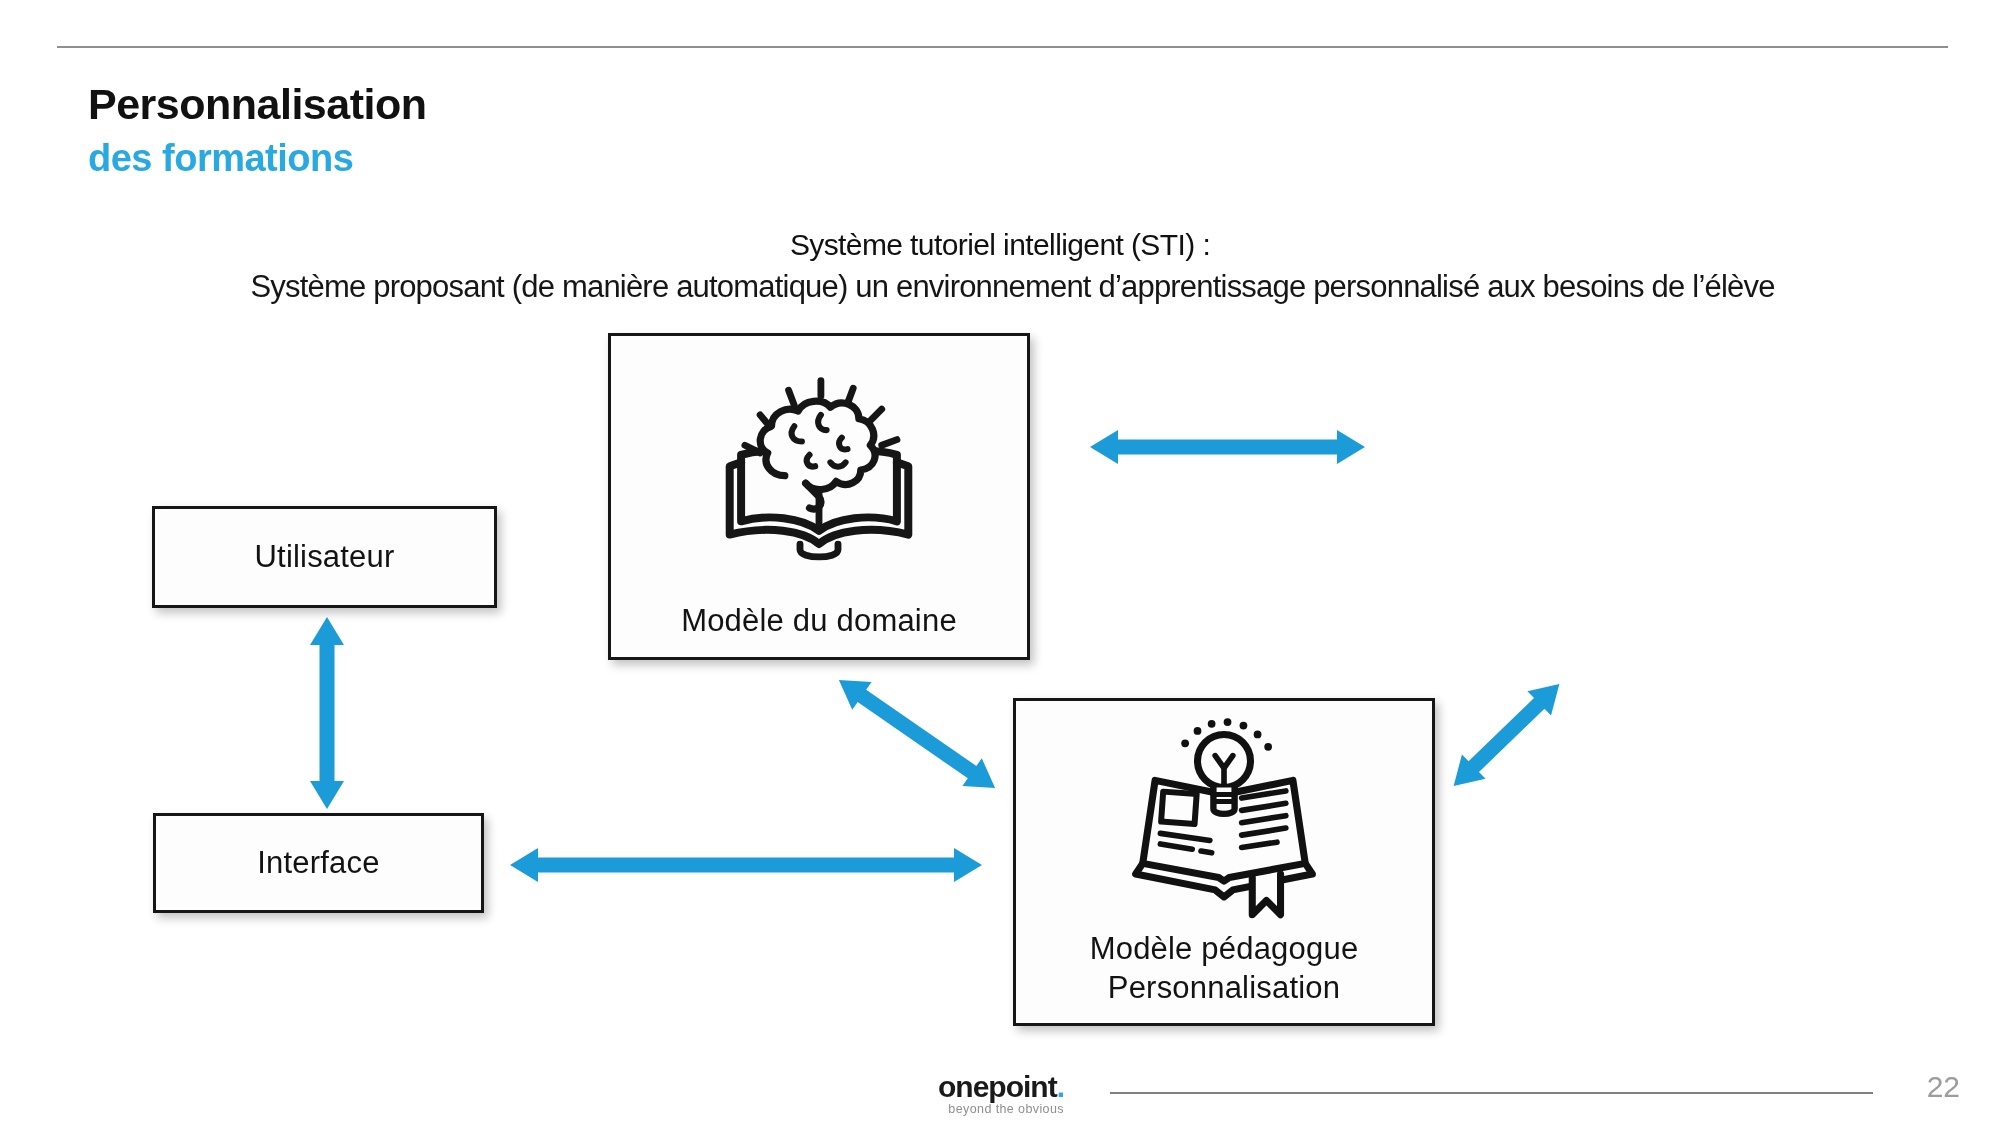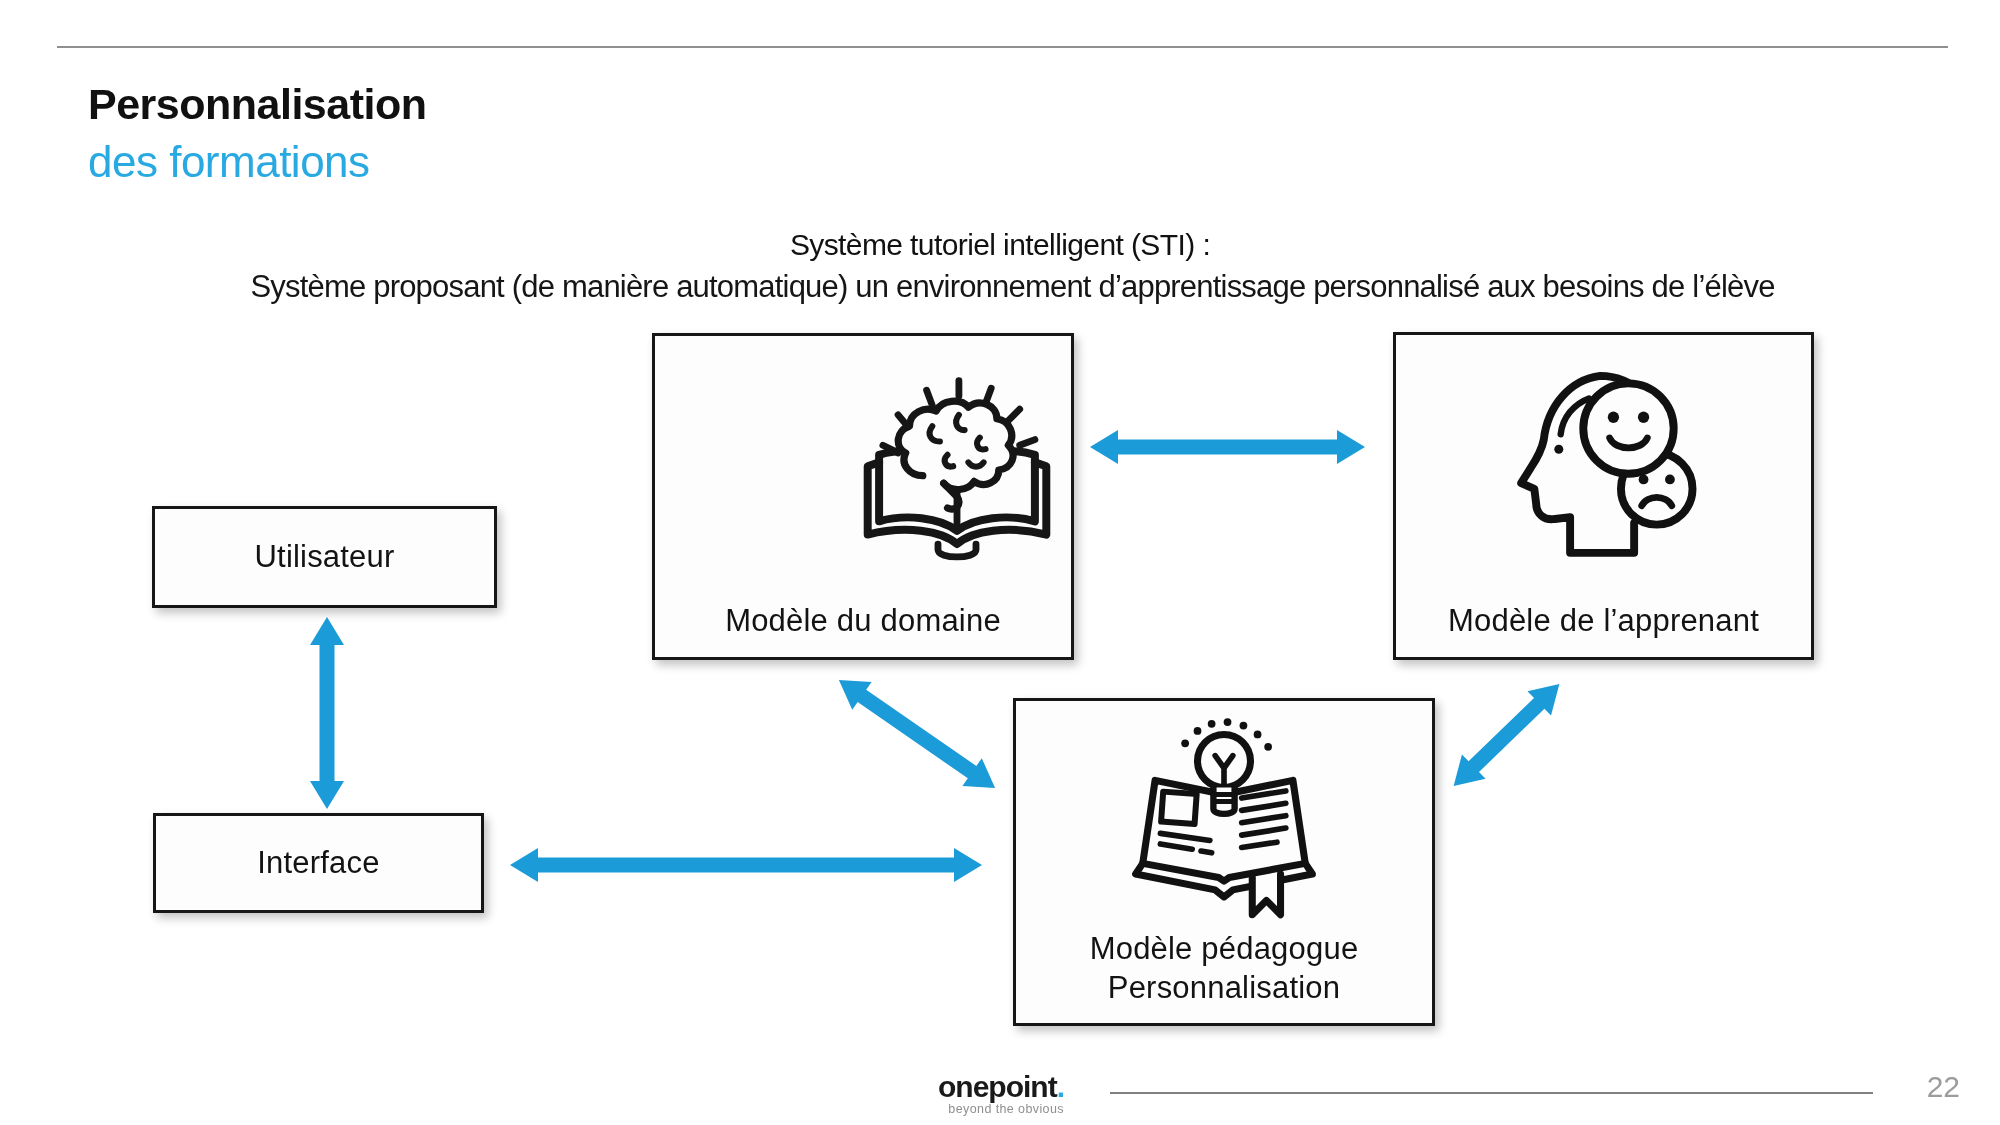--- a/index.html
+++ b/index.html
@@ -3,35 +3,35 @@
 <meta charset="utf-8">
 <style>
   * { margin:0; padding:0; box-sizing:border-box; }
   html,body { background:#ffffff; }
   body { font-family:"Liberation Sans", sans-serif; color:var(--ink,#1a1a1a); }
   .slide { position:relative; width:2000px; height:1125px; background:#ffffff; overflow:hidden; }
 
   .top-rule { position:absolute; left:57px; top:46px; width:1891px; height:2px; background:#8f8f8f; }
 
   .title { position:absolute; left:88px; top:80px; font-size:43px; font-weight:800; letter-spacing:-0.5px; color:#111; }
-  .subtitle { position:absolute; left:88px; top:137px; font-size:44px; font-weight:400; color:var(--accent,#29a9e1); letter-spacing:-0.5px; }
+  .subtitle { position:absolute; left:88px; top:137px; font-size:38px; font-weight:700; color:var(--accent,#29a9e1); letter-spacing:-0.5px; }
 
   .heading { position:absolute; left:0; top:228px; width:100%; text-align:center; font-size:30px; letter-spacing:-0.6px; color:#111; }
   .heading-bold { font-weight:normal; }
   .description { position:absolute; left:0; top:269px; width:100%; text-align:center; font-size:31px; letter-spacing:-0.8px; color:#161616;padding-left:25px; }
 
   .box { position:absolute; background:#fdfdfd; border:3px solid #161616;
          box-shadow:4px 5px 9px rgba(0,0,0,0.24);
          display:flex; flex-direction:column; align-items:center; justify-content:center; }
   .box-label { font-size:31px; letter-spacing:0.2px; color:#131313; white-space:nowrap; }
 
   .box-utilisateur { left:152px; top:506px; width:345px; height:102px; }
   .box-interface   { left:153px; top:813px; width:331px; height:100px; }
 
-  .box-domaine   { left:652px;  top:333px; width:422px; height:327px; justify-content:flex-start; padding-top:20px;align-items:flex-end; }
+  .box-domaine   { left:608px;  top:333px; width:422px; height:327px; justify-content:flex-start; padding-top:20px; }
   .box-apprenant { left:1393px; top:332px; width:421px; height:328px; justify-content:flex-start; padding-top:22px; }
   .box-pedagogue { left:1013px; top:698px; width:422px; height:328px; justify-content:flex-start; padding-top:14px; }
   .box-domaine .box-label, .box-apprenant .box-label { position:absolute; bottom:18px; left:0; right:0; text-align:center; }
   .pedagogue-labels { position:absolute; bottom:16px; left:0; right:0; text-align:center; line-height:39px; }
 
   .icon svg { display:block; }
 
   .arrow { position:absolute; }
   .arrow-diag-domaine { left:822px; top:714px; transform:rotate(34.7deg); }
   .arrow-diag-apprenant { left:1433px; top:715px; transform:rotate(-44deg); }
@@ -93,41 +93,20 @@
           <path d="M78 17 L75 25"></path>
           <path d="M93 28 L87 34"></path>
           <path d="M21 47 L29 51"></path>
           <path d="M101 44 L93 47"></path>
         </g>
       </svg>
     </span>
     <span class="box-label">Modèle du domaine</span>
   </div>
 
-  <div class="box box-apprenant">
-    <span class="icon">
-      <svg width="226" height="226" viewBox="0 0 120 120" fill="none" stroke="#111" stroke-linecap="round" stroke-linejoin="round">
-
-        <path stroke-width="4.2" d="M58 10 C75 10 90 24 92 42 C94 60 88 78 76 88 L76 104 L42 104 L42 85 L34 86 C28 87 24 83 24 78 L23 70 L16 67 L21 59 C25 53 27 49 28 44 C30 26 42 12 58 10 Z"></path>
-        <path stroke-width="3.4" d="M52 22 C44 25 38 32 37 41"></path>
-        <circle cx="36" cy="49" r="2.4" fill="#111" stroke="none"></circle>
-
-        <circle cx="88" cy="70" r="19" fill="#fdfdfd" stroke-width="4.2"></circle>
-        <circle cx="81" cy="65" r="2.6" fill="#111" stroke="none"></circle>
-        <circle cx="95" cy="65" r="2.6" fill="#111" stroke="none"></circle>
-        <path stroke-width="3.6" d="M80 79 C83 73 93 73 96 79"></path>
-
-        <circle cx="73" cy="38" r="24" fill="#fdfdfd" stroke-width="4.2"></circle>
-        <circle cx="65" cy="32" r="3" fill="#111" stroke="none"></circle>
-        <circle cx="81" cy="32" r="3" fill="#111" stroke="none"></circle>
-        <path stroke-width="3.6" d="M63 43 C66 50 80 50 83 43"></path>
-      </svg>
-    </span>
-    <span class="box-label">Modèle de l’apprenant</span>
-  </div>
 
   <div class="box box-pedagogue">
     <span class="icon">
       <svg width="212" height="212" viewBox="0 0 120 120" fill="none" stroke="#111" stroke-linecap="round" stroke-linejoin="round">
 
         <g fill="#111" stroke="none">
           <circle cx="38" cy="16" r="2.2"></circle>
             <circle cx="45" cy="9" r="2.2"></circle>
           <circle cx="53" cy="5" r="2.2"></circle>
             <circle cx="62" cy="4" r="2.2"></circle>

